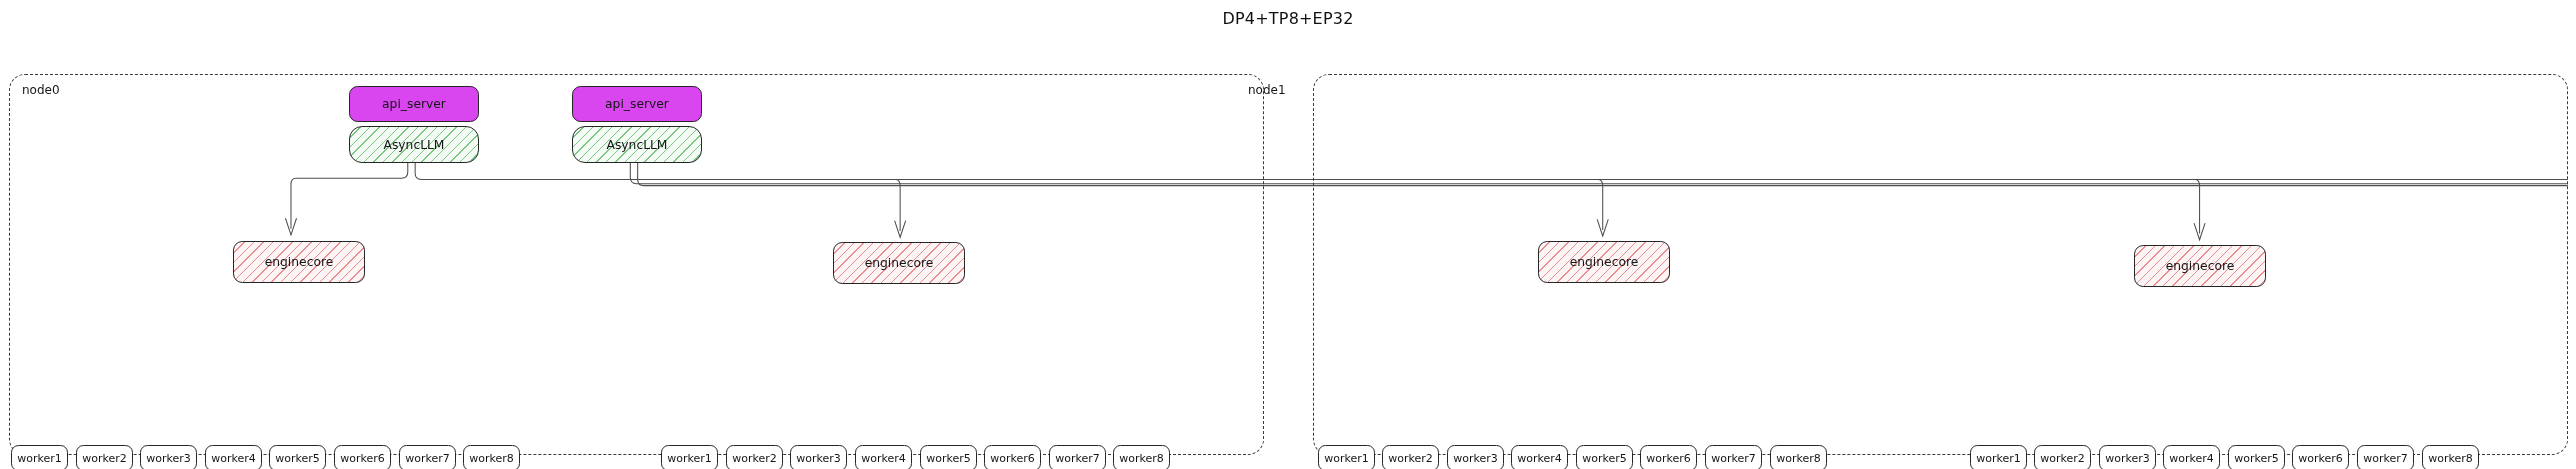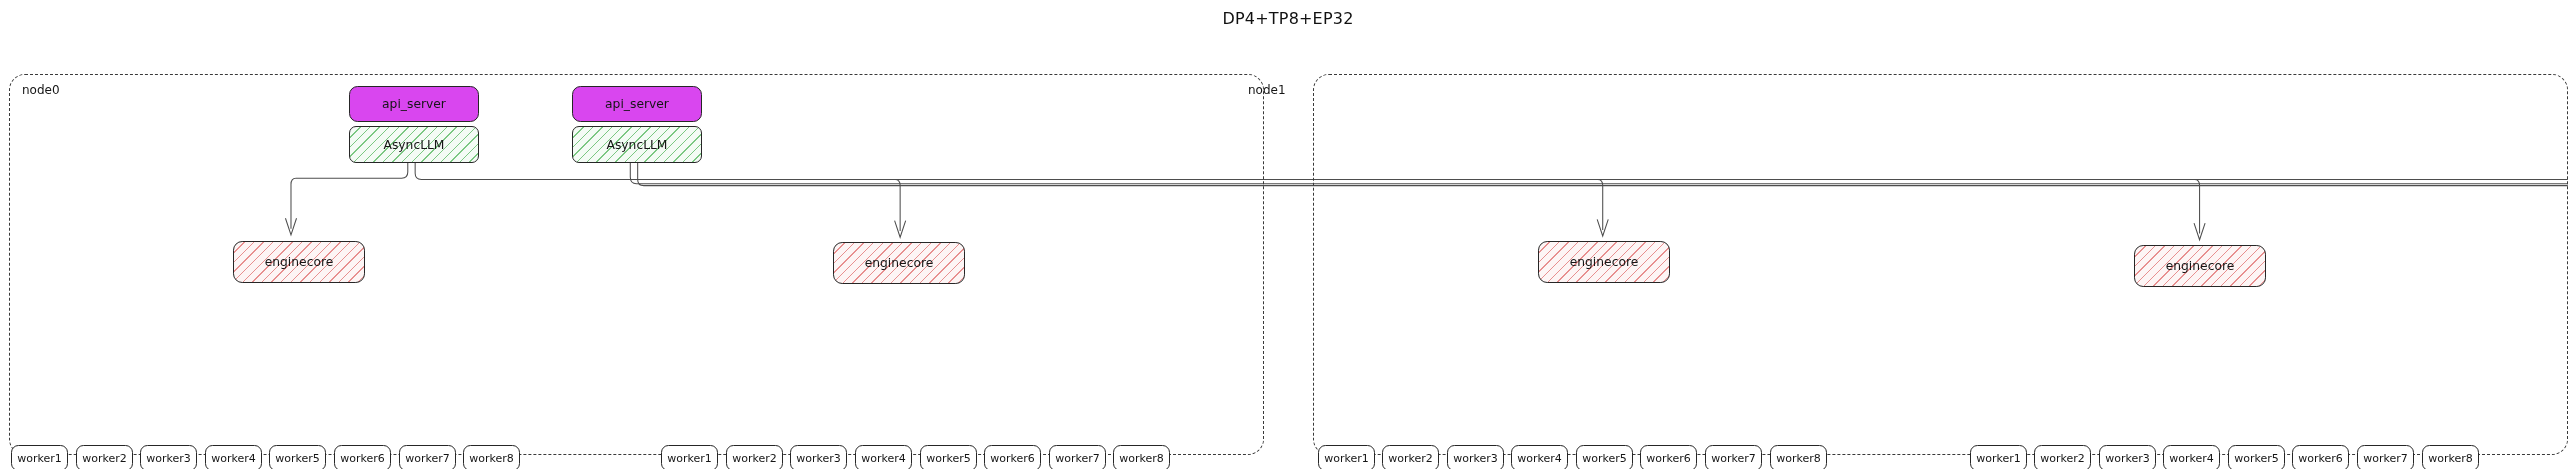--- a/index.html
+++ b/index.html
@@ -47,21 +47,21 @@
     font-size:12.3px;
     color:#151515;
     background:#ffffff;
     white-space:nowrap;
   }
   .nbox.api{
     background:#d946ef;
     border-radius:8.6px;
   }
   .nbox.async{
-    border-radius:7px;
+    border-radius:13px;
     background-color:#f4fbf5;
     background-image:repeating-linear-gradient(
       135deg,
       rgba(102,190,110,.85) 0px,
       rgba(102,190,110,.85) 1px,
       rgba(0,0,0,0) 1px,
       rgba(0,0,0,0) 6.8px);
   }
   .nbox.engine{
     border-radius:9.2px;

